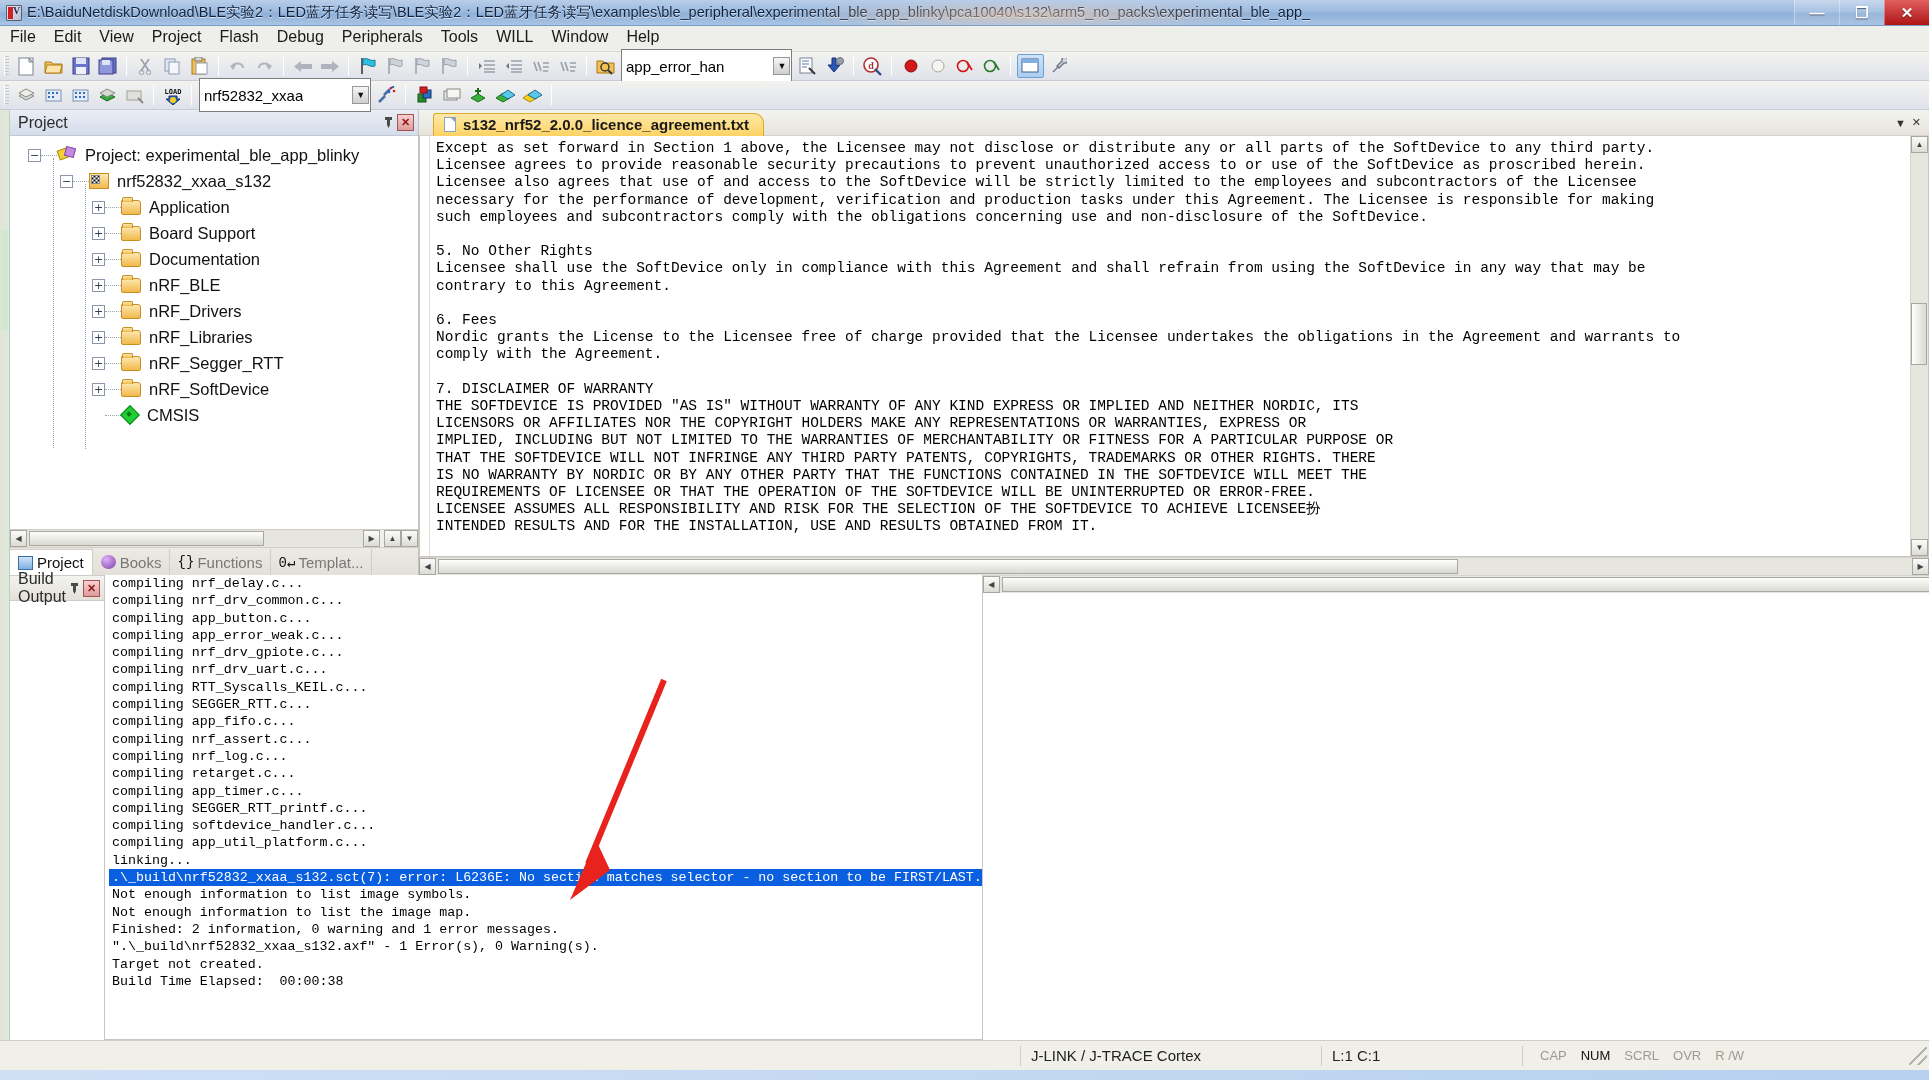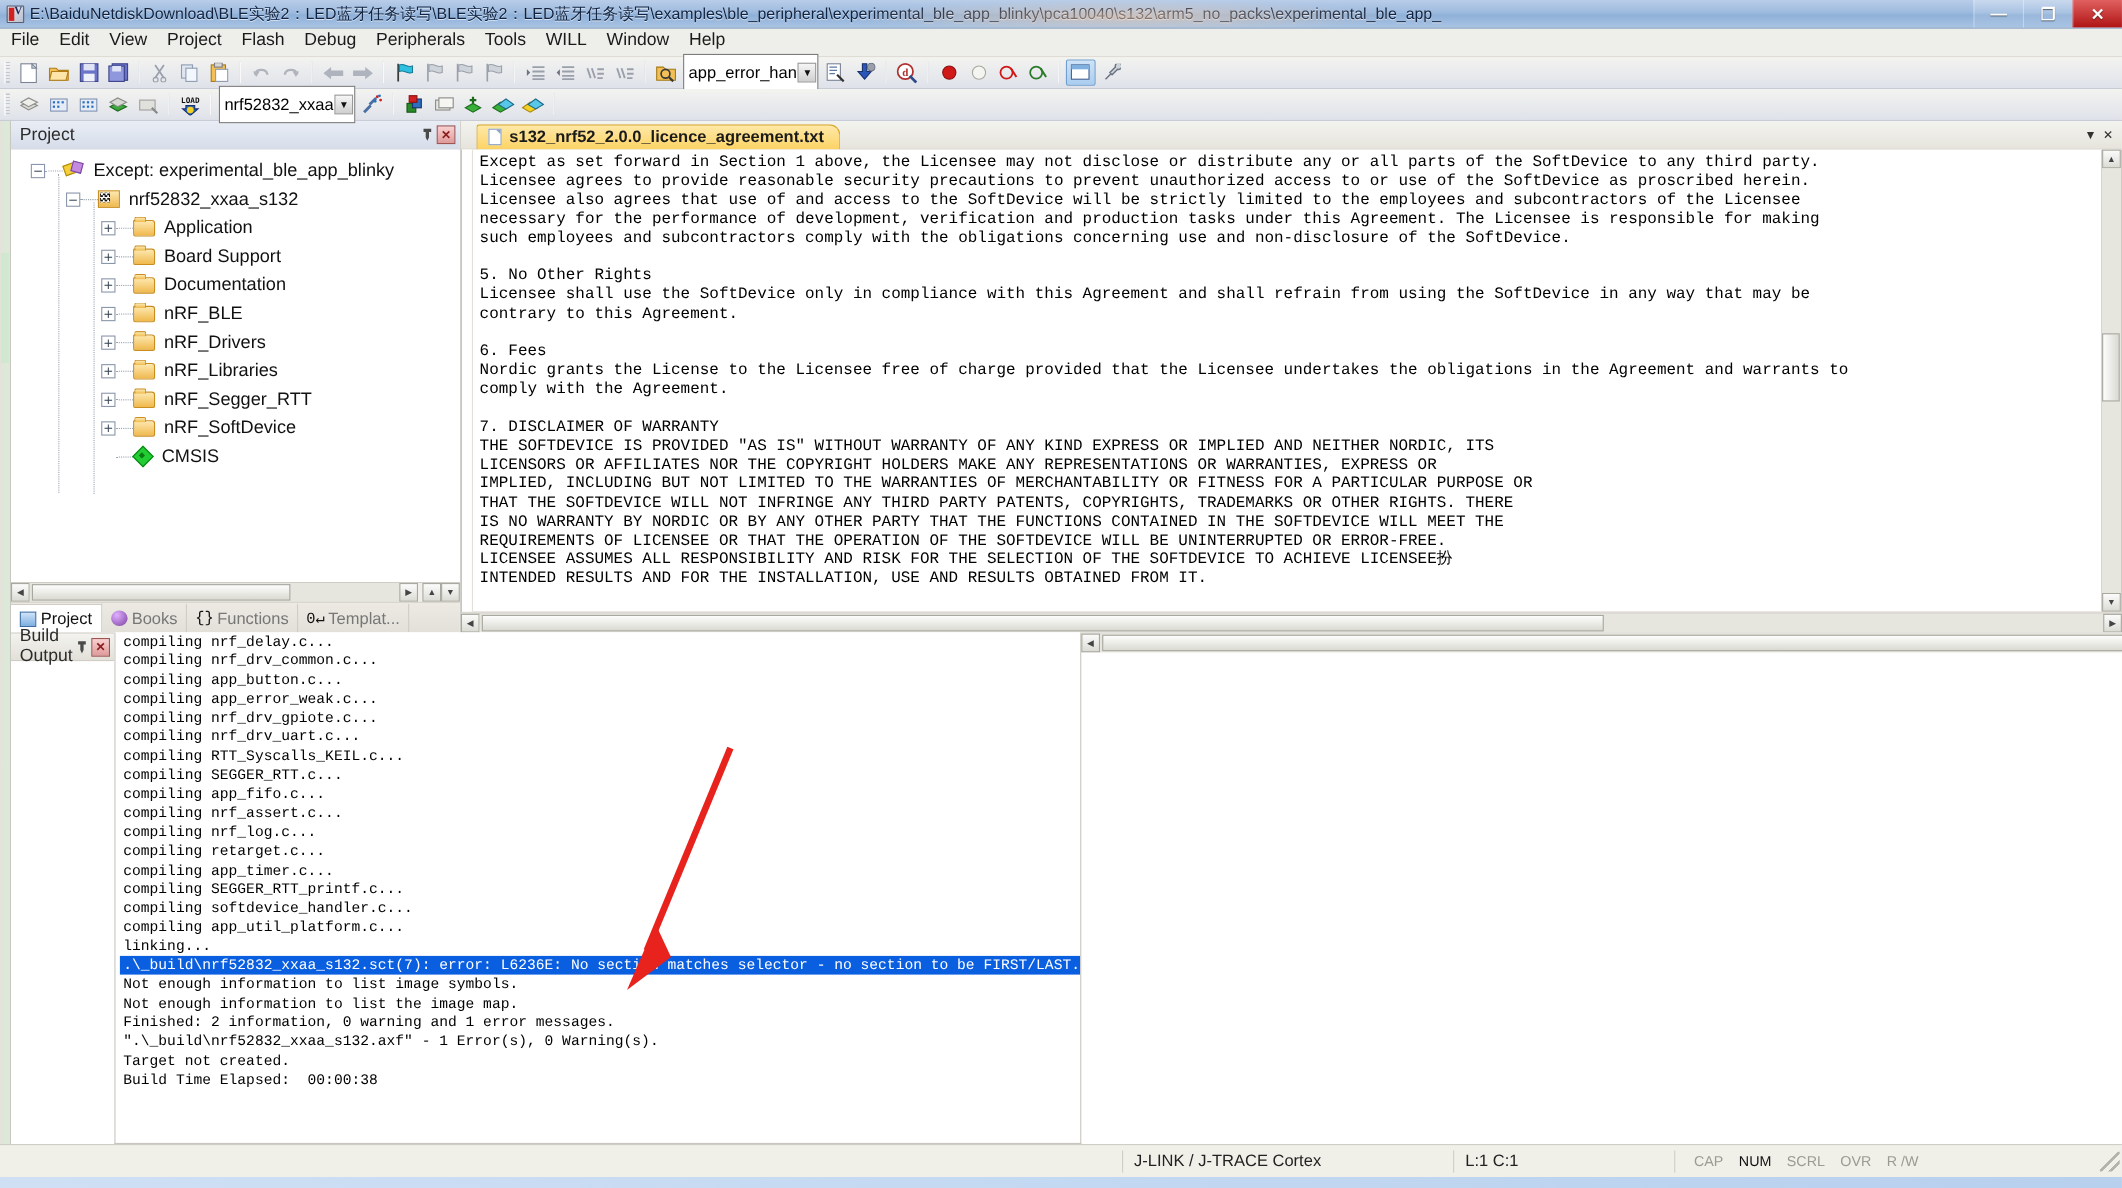--- a/index.html
+++ b/index.html
@@ -95,20 +95,21 @@
     width: 25px; height: 24px; margin: 0 1px;
     display: flex; align-items: center; justify-content: center;
     position: relative;
   }
   .tb-sep { width: 1px; height: 20px; background: #b8bcc6; margin: 0 5px; border-right: 1px solid #fff; flex: 0 0 1px;}
   .tb-combo {
     height: 34px; min-width: 118px; background: #fff;
     border: 1px solid #7c7c7c; display: flex; align-items: center;
     margin: 0 2px; font-size: 15px; color: #000; padding-left: 4px;
     position: relative;
+    gap: 48px;
   }
   .tb-combo .val { flex: 1; white-space: nowrap; overflow: hidden; }
   .tb-combo .arrow {
     width: 17px; height: 18px; margin: 1px;
     background: linear-gradient(to bottom,#f6f6f6,#cfcfcf);
     border: 1px solid #989898;
     display: flex; align-items: center; justify-content: center;
     font-size: 9px; color: #111; flex: 0 0 17px;
   }
   .tb-btn.active-box {
@@ -698,21 +699,21 @@
           </div>
           <div class="tree">
             <div class="vline" style="left:43px; top:22px; height:290px;"></div>
             <div class="vline" style="left:75px; top:48px; height:265px;"></div>
             <div id="tree-rows">
                 <div class="tnode">
                   <span style="flex:0 0 18px"></span>
                   <span class="expander">−</span>
                   <span class="dots"></span>
                   <span class="ico-proj"></span>
-                  <span class="lbl">Except: experimental_ble_app_blinky</span>
+                  <span class="lbl">Project: experimental_ble_app_blinky</span>
                 </div>
                 <div class="tnode">
                   <span style="flex:0 0 50px"></span>
                   <span class="expander">−</span>
                   <span class="dots"></span>
                   <span class="ico-tgt"></span>
                   <span class="lbl">nrf52832_xxaa_s132</span>
                 </div>
                 <div class="tnode">
                   <span style="flex:0 0 82px"></span>

